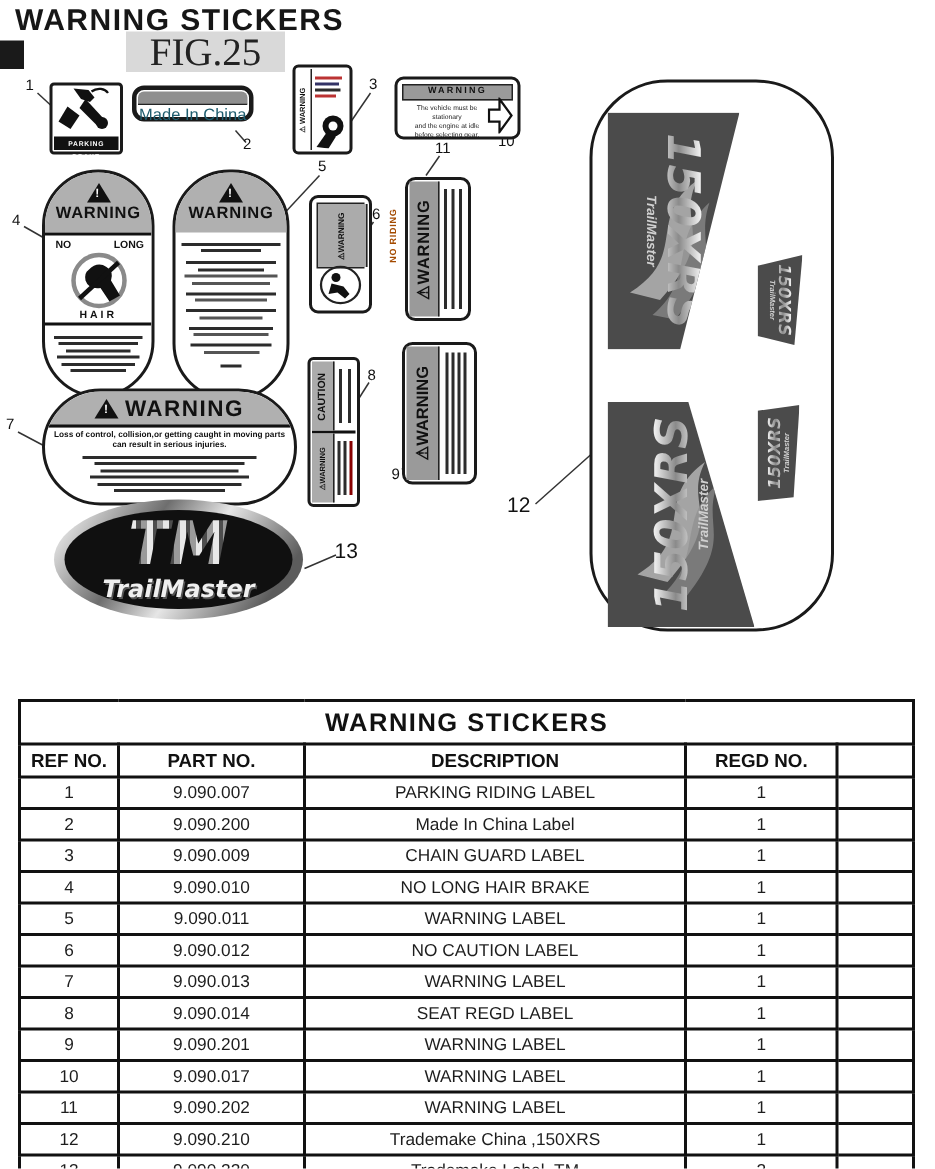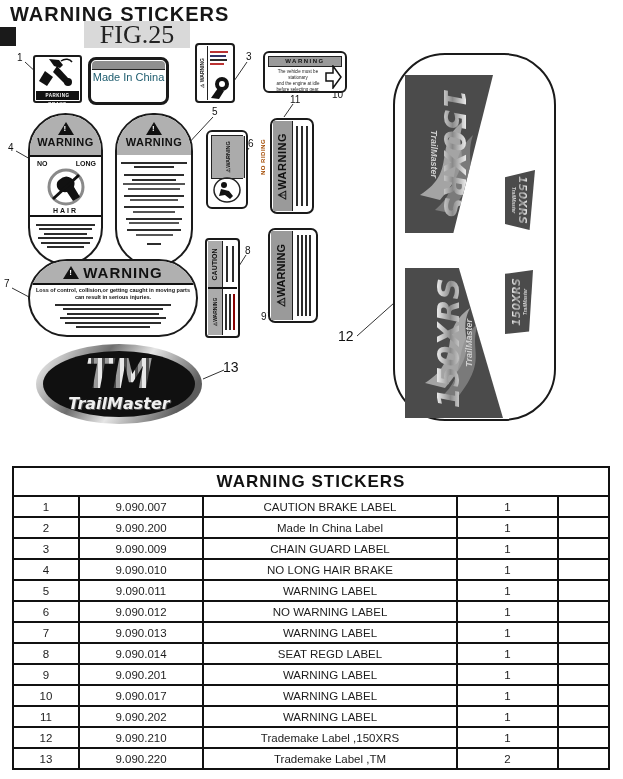--- a/index.html
+++ b/index.html
@@ -22,21 +22,21 @@
   .tl{height:2px;background:#2c2c2c;margin:2.5px auto;}
   .tlg{background:#555;}
   .vbar{width:2px;background:#2c2c2c;}
   .vtext{transform:rotate(-90deg);white-space:nowrap;}
   .cflex{display:flex;align-items:center;justify-content:center;}
   
   .s1{left:33px;top:55px;width:49px;height:48px;border-radius:3px;}
   .s1 .bar{position:absolute;left:1px;right:1px;bottom:1px;height:9px;background:#111;color:#fff;
     font-size:4.5px;font-weight:bold;text-align:center;line-height:9px;letter-spacing:.5px;}
   
-  .s2{left:88px;top:57px;width:81px;height:48px;border-width:3px;border-radius:8px;}
+  .s2{left:88px;top:57px;width:81px;height:24px;border-width:3px;border-radius:8px;}
   .s2 .band{position:absolute;left:1px;right:1px;top:1px;height:8px;background:#8f8f8f;border-bottom:1px solid #222;border-radius:4px 4px 0 0;}
   .s2 .txt{position:absolute;left:0;right:0;top:11px;text-align:center;font-size:11px;color:#1d5c6e;}
   
   .s3{left:195px;top:43px;width:40px;height:60px;border-radius:4px;}
   .s3 .strip{position:absolute;left:1px;top:1px;bottom:1px;width:9px;border-right:1px solid #222;}
   .s3 .strip .vtext{font-size:5px;font-weight:bold;}
   .s3 .mini{position:absolute;left:13px;top:4px;right:3px;}
   .s3 .mini div{height:2px;margin:2px 0;}
   
   .s10{left:263px;top:51px;width:84px;height:42px;border-radius:6px;}
@@ -84,21 +84,21 @@
   .s9{left:268px;top:228px;width:50px;height:95px;border-radius:7px;}
   .s9 .band{position:absolute;left:1px;top:1px;bottom:1px;width:21px;background:#9a9a9a;border-right:1px solid #222;}
   .s9 .band .vtext{font-size:11px;font-weight:bold;}
   .s9 .bars{position:absolute;left:27px;top:5px;bottom:5px;right:5px;display:flex;justify-content:space-between;}
   
   .s7{left:28px;top:259px;width:170px;height:78px;border-radius:40px;overflow:hidden;}
   .s7 .head{height:22px;background:#b0b0b0;border-bottom:2px solid #111;display:flex;align-items:center;justify-content:center;gap:4px;}
   .s7 .head .wtxt{font-size:15px;font-weight:bold;letter-spacing:1px;}
   .s7 .main{font-size:5.5px;font-weight:bold;text-align:center;line-height:7px;margin-top:2px;}
   
-  .s13{position:absolute;left:36px;top:344px;width:166px;height:80px;border-radius:50%;
+  .s13{position:absolute;left:36px;top:333px;width:166px;height:80px;border-radius:50%;
     background:linear-gradient(125deg,#f2f2f2 5%,#6e6e6e 35%,#e6e6e6 55%,#5c5c5c 85%);}
   .s13 .inner{position:absolute;left:7px;top:7px;right:7px;bottom:7px;border-radius:50%;background:#101010;overflow:hidden;}
   .s13 .tm{position:absolute;left:0;right:0;top:1px;text-align:center;
     font-family:"DejaVu Sans", sans-serif;font-weight:bold;font-style:italic;font-size:40px;line-height:44px;
     background:repeating-linear-gradient(90deg,#e8e8e8 0 4px,#4d4d4d 4px 7px,#9a9a9a 7px 11px);
     -webkit-background-clip:text;background-clip:text;color:transparent;}
   .s13 .brand{position:absolute;left:0;right:0;bottom:4px;text-align:center;
     font-family:"DejaVu Sans", sans-serif;font-weight:bold;font-style:italic;font-size:16px;color:#f0f0f0;
     text-shadow:1px 1px 0 #555;}
   
@@ -390,26 +390,33 @@
     <col class="c0">
       <col class="c1">
       <col class="c2">
       <col class="c3">
       <col class="c4">
   </colgroup>
   <thead>
     <tr>
       <th class="ttl" colspan="5">WARNING STICKERS</th>
     </tr>
+    <tr>
+      <th>REF NO.</th>
+      <th>PART NO.</th>
+      <th>DESCRIPTION</th>
+      <th>REGD NO.</th>
+      <th></th>
+    </tr>
   </thead>
   <tbody>
       <tr>
         <td>1</td>
         <td>9.090.007</td>
-        <td>CAUTION BRAKE LABEL</td>
+        <td>PARKING RIDING LABEL</td>
         <td>1</td>
         <td></td>
       </tr>
       <tr>
         <td>2</td>
         <td>9.090.200</td>
         <td>Made In China Label</td>
         <td>1</td>
         <td></td>
       </tr>
@@ -430,21 +437,21 @@
       <tr>
         <td>5</td>
         <td>9.090.011</td>
         <td>WARNING LABEL</td>
         <td>1</td>
         <td></td>
       </tr>
       <tr>
         <td>6</td>
         <td>9.090.012</td>
-        <td>NO WARNING LABEL</td>
+        <td>NO CAUTION LABEL</td>
         <td>1</td>
         <td></td>
       </tr>
       <tr>
         <td>7</td>
         <td>9.090.013</td>
         <td>WARNING LABEL</td>
         <td>1</td>
         <td></td>
       </tr>
@@ -472,21 +479,21 @@
       <tr>
         <td>11</td>
         <td>9.090.202</td>
         <td>WARNING LABEL</td>
         <td>1</td>
         <td></td>
       </tr>
       <tr>
         <td>12</td>
         <td>9.090.210</td>
-        <td>Trademake Label ,150XRS</td>
+        <td>Trademake China ,150XRS</td>
         <td>1</td>
         <td></td>
       </tr>
       <tr>
         <td>13</td>
         <td>9.090.220</td>
         <td>Trademake Label ,TM</td>
         <td>2</td>
         <td></td>
       </tr>

